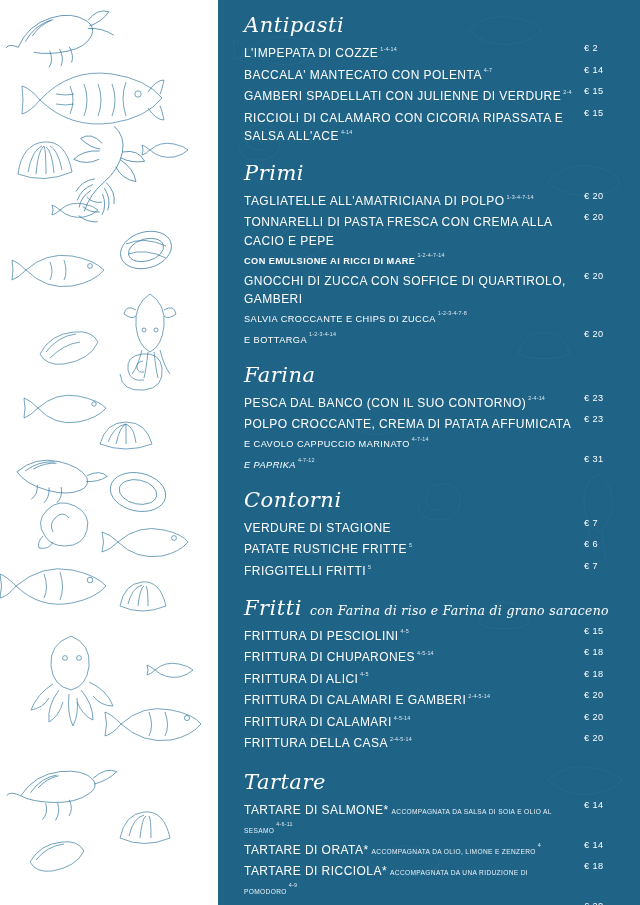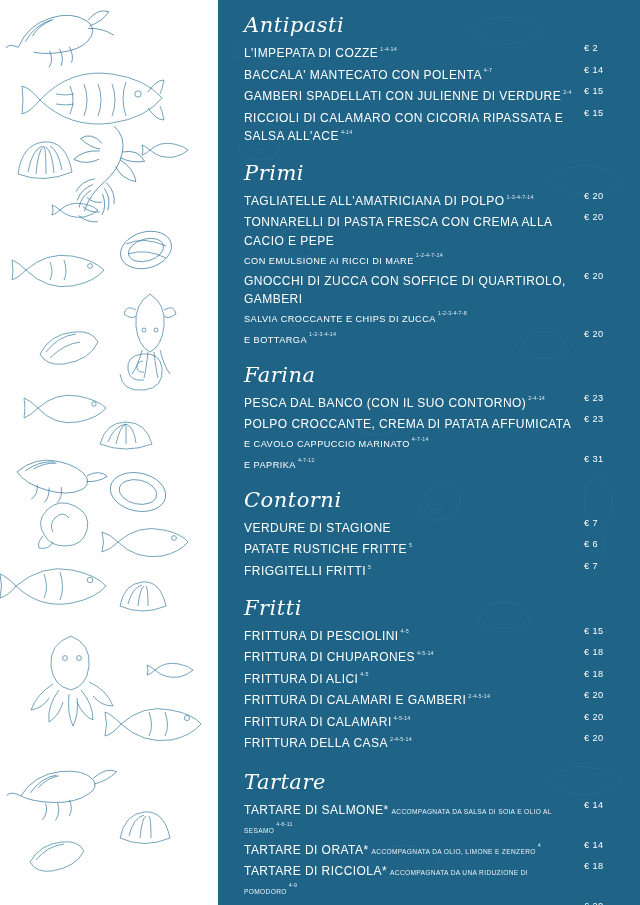--- a/index.html
+++ b/index.html
@@ -424,21 +424,21 @@
           <div class="items">
             <div class="item">
               <div class="item-left">
                 <div><span class="item-name">TAGLIATELLE ALL'AMATRICIANA DI POLPO</span><span class="item-allerg">1-3-4-7-14</span></div>
               </div>
               <div class="item-price">€ 20</div>
             </div>
             <div class="item">
               <div class="item-left">
                 <div><span class="item-name">TONNARELLI DI PASTA FRESCA CON CREMA ALLA CACIO E PEPE</span></div>
-                <div><span class="item-line2" style="display: inline;">CON EMULSIONE AI RICCI DI MARE</span><span class="item-allerg">1-2-4-7-14</span></div>
+                <div><span class="item-line2" style="display: inline; font-weight: bold;">CON EMULSIONE AI RICCI DI MARE</span><span class="item-allerg">1-2-4-7-14</span></div>
               </div>
               <div class="item-price">€ 20</div>
             </div>
             <div class="item">
               <div class="item-left">
                 <div><span class="item-name">GNOCCHI DI ZUCCA CON SOFFICE DI QUARTIROLO, GAMBERI</span></div>
                 <div><span class="item-line2" style="display: inline;">SALVIA CROCCANTE E CHIPS DI ZUCCA</span><span class="item-allerg">1-2-3-4-7-8</span></div>
               </div>
               <div class="item-price">€ 20</div>
             </div>
@@ -464,21 +464,21 @@
             </div>
             <div class="item">
               <div class="item-left">
                 <div><span class="item-name">POLPO CROCCANTE, CREMA DI PATATA AFFUMICATA</span></div>
                 <div><span class="item-line2" style="display: inline;">E CAVOLO CAPPUCCIO MARINATO</span><span class="item-allerg">4-7-14</span></div>
               </div>
               <div class="item-price">€ 23</div>
             </div>
             <div class="item">
               <div class="item-left">
-                <div><span class="item-line2" style="display: inline;">E PAPRIKA</span><span class="item-allerg">4-7-12</span></div>
+                <div><span class="item-line2" style="display: inline; font-style: italic;">E PAPRIKA</span><span class="item-allerg">4-7-12</span></div>
               </div>
               <div class="item-price">€ 31</div>
             </div>
           </div>
         </div>
         <div style="height: 14px;"></div>
         <div class="section">
           <div class="section-head">
             <div class="section-title">Contorni</div>
           </div>
@@ -500,20 +500,21 @@
                 <div><span class="item-name">FRIGGITELLI FRITTI</span><span class="item-allerg">5</span></div>
               </div>
               <div class="item-price">€ 7</div>
             </div>
           </div>
         </div>
         <div style="height: 14px;"></div>
         <div class="section">
           <div class="section-head">
             <div class="section-title">Fritti</div>
+            <div class="section-sub">con Farina di riso e Farina di grano saraceno</div>
           </div>
           <div class="items">
             <div class="item">
               <div class="item-left">
                 <div><span class="item-name">FRITTURA DI PESCIOLINI</span><span class="item-allerg">4-5</span></div>
               </div>
               <div class="item-price">€ 15</div>
             </div>
             <div class="item">
               <div class="item-left">

